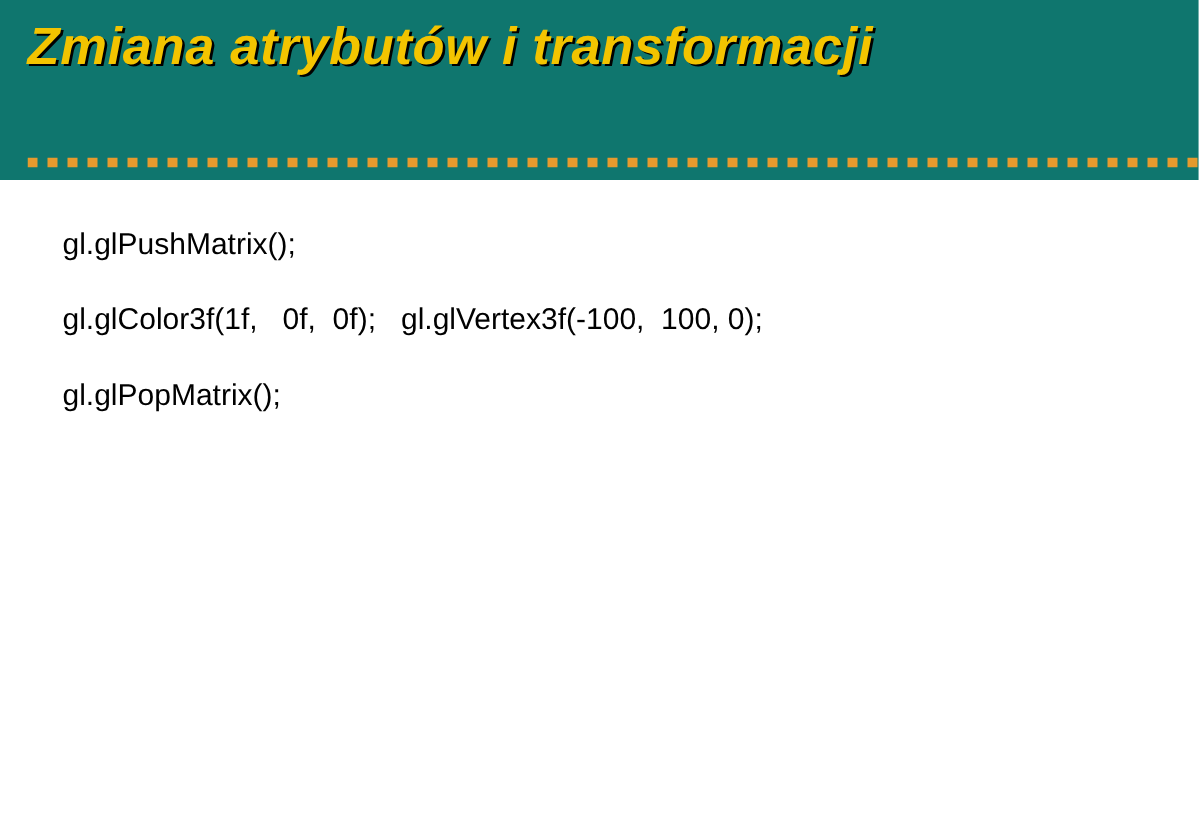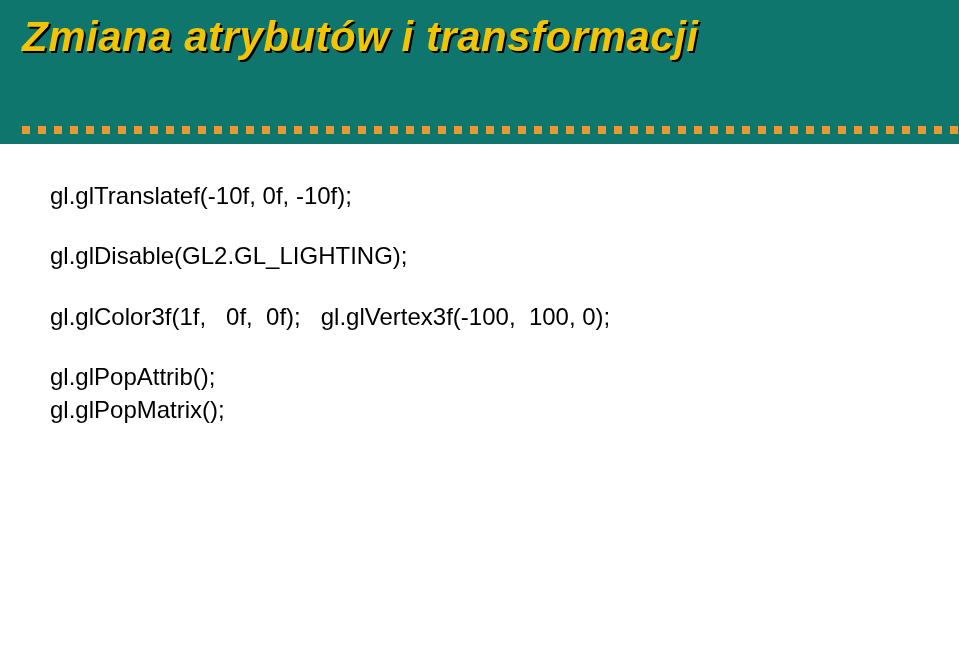--- a/index.html
+++ b/index.html
@@ -75,30 +75,28 @@
 <div class="header">
   <div class="title">
     <span class="shadow">Zmiana atrybutów i transformacji</span>
     <span class="front">Zmiana atrybutów i transformacji</span>
   </div>
   <div class="dotted-line" id="dots"><span></span><span></span><span></span><span></span><span></span><span></span><span></span><span></span><span></span><span></span><span></span><span></span><span></span><span></span><span></span><span></span><span></span><span></span><span></span><span></span><span></span><span></span><span></span><span></span><span></span><span></span><span></span><span></span><span></span><span></span><span></span><span></span><span></span><span></span><span></span><span></span><span></span><span></span><span></span><span></span><span></span><span></span><span></span><span></span><span></span><span></span><span></span><span></span><span></span><span></span><span></span><span></span><span></span><span></span><span></span><span></span><span></span><span></span><span></span></div>
 </div>
 
 <div class="content">
   <div class="block sm">
-    <div class="row">gl.glTranslatef(-10f, 0f, -10f);</div>
+    <div class="row">gl.glPushMatrix();</div>
   </div>
 
   <div class="block sm">
-    <div class="row">gl.glDisable(GL2.GL_LIGHTING);</div>
   </div>
 
 
   <div class="block sm">
     <div class="row">gl.glColor3f(1f,   0f,  0f);   gl.glVertex3f(-100,  100, 0);</div>
   </div>
 
 
   <div class="block">
-    <div class="row">gl.glPopAttrib();</div>
     <div class="row">gl.glPopMatrix();</div>
   </div>
 </div>
 
 </body></html>

